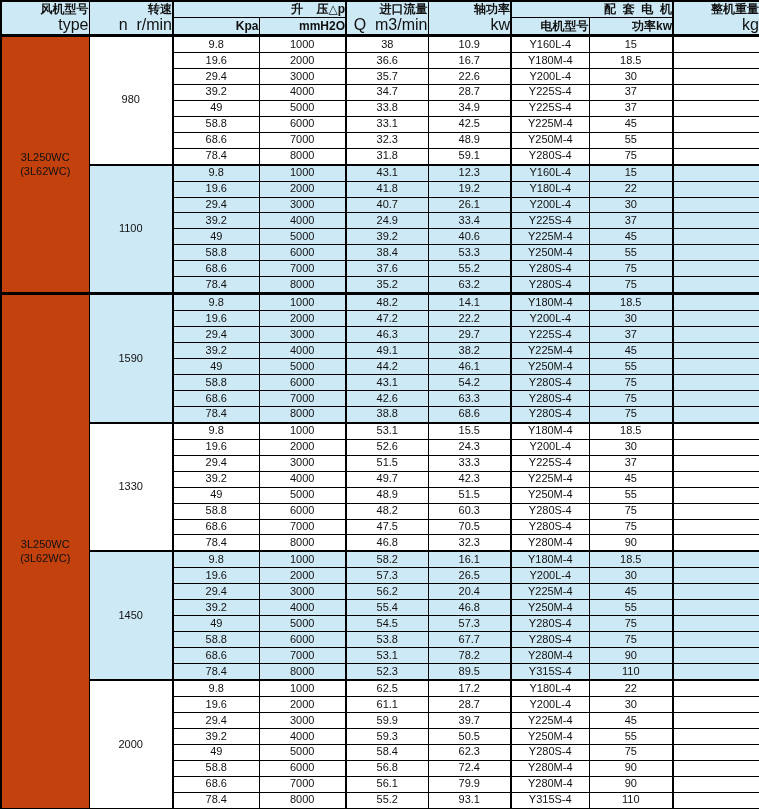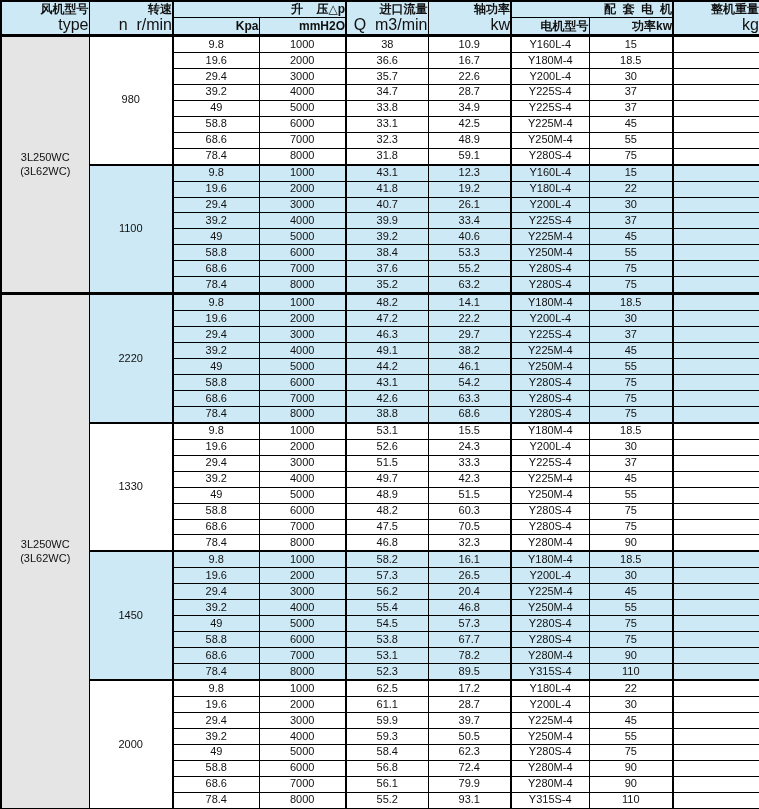--- a/index.html
+++ b/index.html
@@ -29,21 +29,21 @@
   }
   thead tr.h1{height:16px;}
   thead tr.h2{height:15px;}
   .en{font-size:16px;font-weight:normal;line-height:1.1;}
   .zh{line-height:1.2;}
   .pre{white-space:pre;}
   .thickL{border-left:2px solid #000;}
   tr.grp-top td{border-top:2px solid #000;}
   tr.sec-top td{border-top:3px solid #000;}
   td.tint{background:var(--tint,#cde9f5);}
-  td.model{background:#e5e5e5;font-size:11px;}
+  td.model{background:#c2410c;font-size:11px;}
   td.speed{font-size:11px;}
 </style>
 </head>
 <body>
 
 <table>
   <colgroup>
     <col style="width:88px">
       <col style="width:84px">
       <col style="width:86px">
@@ -188,21 +188,21 @@
         <td class=" tint">3000</td>
         <td class="thickL tint">40.7</td>
         <td class=" tint">26.1</td>
         <td class="thickL tint">Y200L-4</td>
         <td class=" tint">30</td>
         <td class="thickL tint"></td>
       </tr>
       <tr>
         <td class="thickL tint">39.2</td>
         <td class=" tint">4000</td>
-        <td class="thickL tint">39.9</td>
+        <td class="thickL tint">24.9</td>
         <td class=" tint">33.4</td>
         <td class="thickL tint">Y225S-4</td>
         <td class=" tint">37</td>
         <td class="thickL tint"></td>
       </tr>
       <tr>
         <td class="thickL tint">49</td>
         <td class=" tint">5000</td>
         <td class="thickL tint">39.2</td>
         <td class=" tint">40.6</td>
@@ -235,21 +235,21 @@
         <td class=" tint">63.2</td>
         <td class="thickL tint">Y280S-4</td>
         <td class=" tint">75</td>
         <td class="thickL tint"></td>
       </tr>
       <tr class="sec-top">
         <td rowspan="32" class="model">
           <div>3L250WC</div>
           <div>(3L62WC)</div>
         </td>
-        <td rowspan="8" class="speed tint">2220</td>
+        <td rowspan="8" class="speed tint">1590</td>
         <td class="thickL tint">9.8</td>
         <td class=" tint">1000</td>
         <td class="thickL tint">48.2</td>
         <td class=" tint">14.1</td>
         <td class="thickL tint">Y180M-4</td>
         <td class=" tint">18.5</td>
         <td class="thickL tint"></td>
       </tr>
       <tr>
         <td class="thickL tint">19.6</td>

